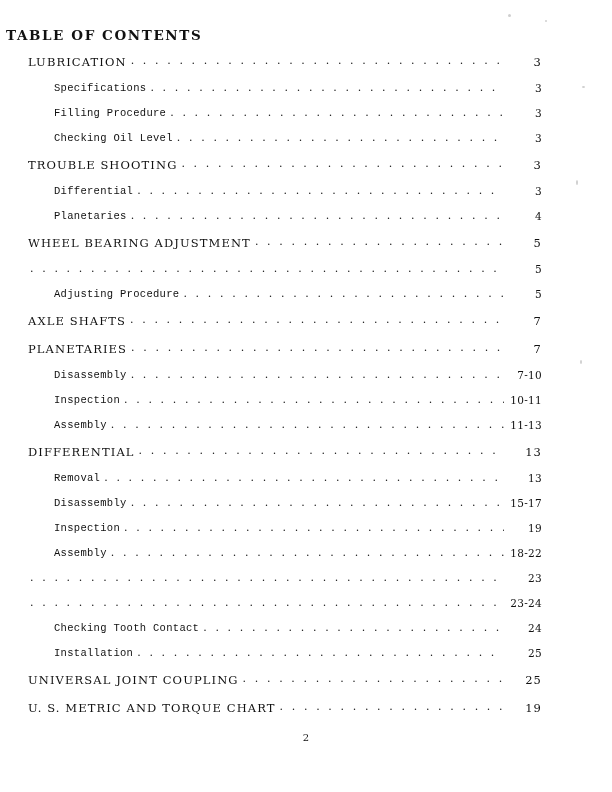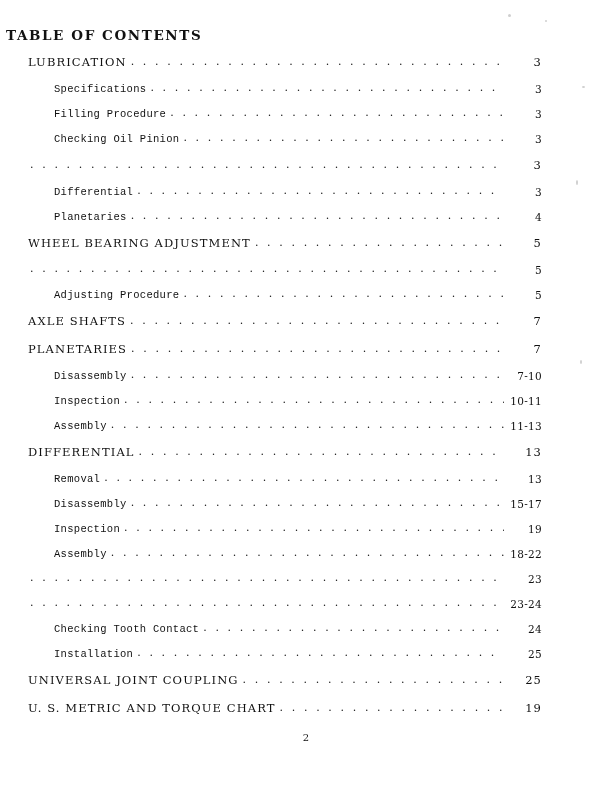--- a/index.html
+++ b/index.html
@@ -34,21 +34,21 @@
     padding-left: 6px;
   }
   .toc {
     position: absolute;
     top: 48px;
     left: 26px;
     width: 516px;
   }
   .entry {
     display: flex;
-    align-items: center;
+    align-items: flex-start;
     width: 100%;
     box-sizing: border-box;
   }
   .entry .label {
     white-space: nowrap;
     flex: 0 0 auto;
   }
   .entry .dots {
     flex: 1 1 auto;
     overflow: hidden;
@@ -117,25 +117,26 @@
         <span class="label">Specifications</span>
         <span class="dots">. . . . . . . . . . . . . . . . . . . . . . . . . . . . . . . . . . . . . . . . . . . . . . . . . . . . . . . . . . . . . . . . . . . . . . . . . . . . . . . . . . . . . . . . . . . . . . . . . . . . . . . . . . . . . . . .</span>
         <span class="page-no">3</span>
       </div>
       <div class="entry lvl2">
         <span class="label">Filling Procedure</span>
         <span class="dots">. . . . . . . . . . . . . . . . . . . . . . . . . . . . . . . . . . . . . . . . . . . . . . . . . . . . . . . . . . . . . . . . . . . . . . . . . . . . . . . . . . . . . . . . . . . . . . . . . . . . . . . . . . . . . . . .</span>
         <span class="page-no">3</span>
       </div>
       <div class="entry lvl2">
-        <span class="label">Checking Oil Pinion</span>
-        <span class="dots">. . . . . . . . . . . . . . . . . . . . . . . . . . . . . . . . . . . . . . . . . . . . . . . . . . . . . . . . . . . . . . . . . . . . . . . . . . . . . . . . . . . . . . . . . . . . . . . . . . . . . . . . . . . . . . . .</span>
-        <span class="page-no">3</span>
-      </div>
-      <div class="entry lvl1">
+        <span class="label">Checking Oil Level</span>
+        <span class="dots">. . . . . . . . . . . . . . . . . . . . . . . . . . . . . . . . . . . . . . . . . . . . . . . . . . . . . . . . . . . . . . . . . . . . . . . . . . . . . . . . . . . . . . . . . . . . . . . . . . . . . . . . . . . . . . . .</span>
+        <span class="page-no">3</span>
+      </div>
+      <div class="entry lvl1">
+        <span class="label">TROUBLE SHOOTING</span>
         <span class="dots">. . . . . . . . . . . . . . . . . . . . . . . . . . . . . . . . . . . . . . . . . . . . . . . . . . . . . . . . . . . . . . . . . . . . . . . . . . . . . . . . . . . . . . . . . . . . . . . . . . . . . . . . . . . . . . . .</span>
         <span class="page-no">3</span>
       </div>
       <div class="entry lvl2">
         <span class="label">Differential</span>
         <span class="dots">. . . . . . . . . . . . . . . . . . . . . . . . . . . . . . . . . . . . . . . . . . . . . . . . . . . . . . . . . . . . . . . . . . . . . . . . . . . . . . . . . . . . . . . . . . . . . . . . . . . . . . . . . . . . . . . .</span>
         <span class="page-no">3</span>
       </div>
       <div class="entry lvl2">
         <span class="label">Planetaries</span>

